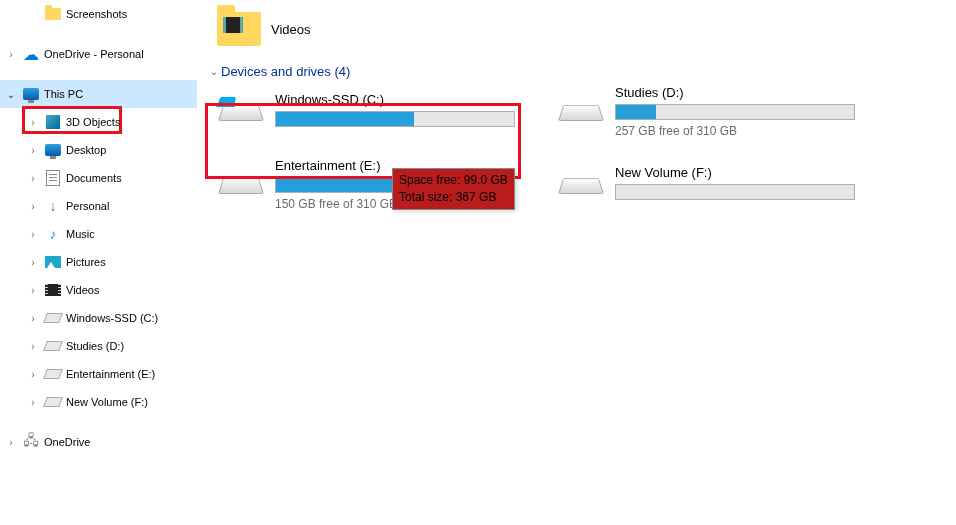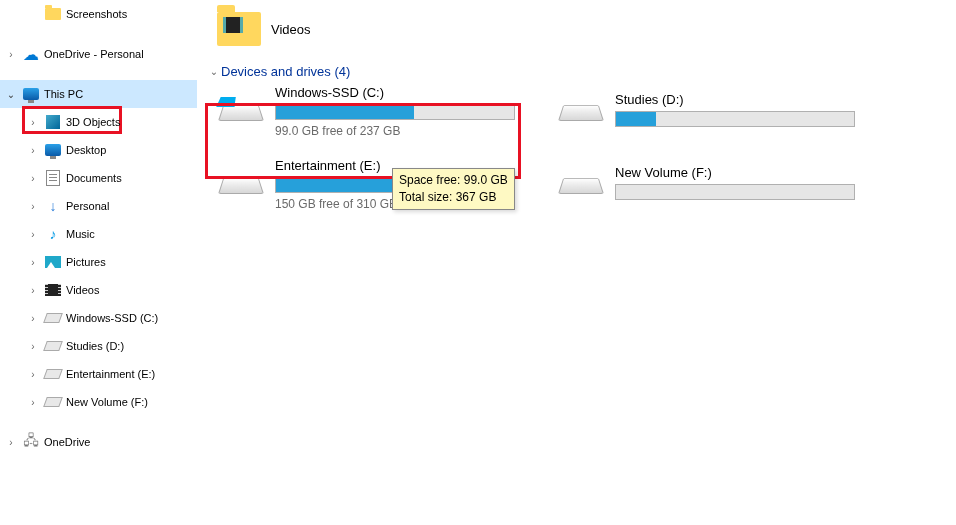--- a/index.html
+++ b/index.html
@@ -82,21 +82,21 @@
     .bigdisk{width:40px;height:22px;background:linear-gradient(#fff,#d8d8d8);border:1px solid #aaa;border-radius:2px;transform:perspective(60px) rotateX(45deg);}
     .bigdisk.win{position:relative;}
     .bigdisk.win::before{content:"";position:absolute;top:-18px;left:-8px;width:20px;height:20px;background:#00adef;}
     .drive-info{flex:1;}
     .drive-name{font-size:13px;margin-bottom:4px;}
     .bar{width:240px;height:16px;border:1px solid #b0b0b0;background:#e6e6e6;margin-bottom:4px;}
     .bar-fill{height:100%;background:#26a0da;}
     .drive-free{color:#6a6a6a;font-size:12px;}
     .tooltip {
       position:absolute;
-      background:#fef9c3;
+      background:#b91c1c;
       border:1px solid #888;
       padding:3px 6px;
       font-size:12px;
       box-shadow:2px 2px 4px rgba(0,0,0,.15);
       white-space:nowrap;
       line-height:1.4;
     }
   </style>
 </head>
 <body>
@@ -231,32 +231,32 @@
   <div class="drives" id="drives">
       <div class="drive">
         <div class="drive-icon">
           <div class="bigdisk win"></div>
         </div>
         <div class="drive-info">
           <div class="drive-name">Windows-SSD (C:)</div>
           <div class="bar">
             <div class="bar-fill" style="width: 58%;"></div>
           </div>
-          <div class="drive-free">99.0 GB free of 237 GB</div>
         </div>
       </div>
       <div class="drive">
         <div class="drive-icon">
           <div class="bigdisk"></div>
         </div>
         <div class="drive-info">
           <div class="drive-name">Studies (D:)</div>
           <div class="bar">
             <div class="bar-fill" style="width: 17%;"></div>
           </div>
+          <div class="drive-free">257 GB free of 310 GB</div>
         </div>
       </div>
       <div class="drive">
         <div class="drive-icon">
           <div class="bigdisk"></div>
         </div>
         <div class="drive-info">
           <div class="drive-name">Entertainment (E:)</div>
           <div class="bar">
             <div class="bar-fill" style="width: 52%;"></div>

